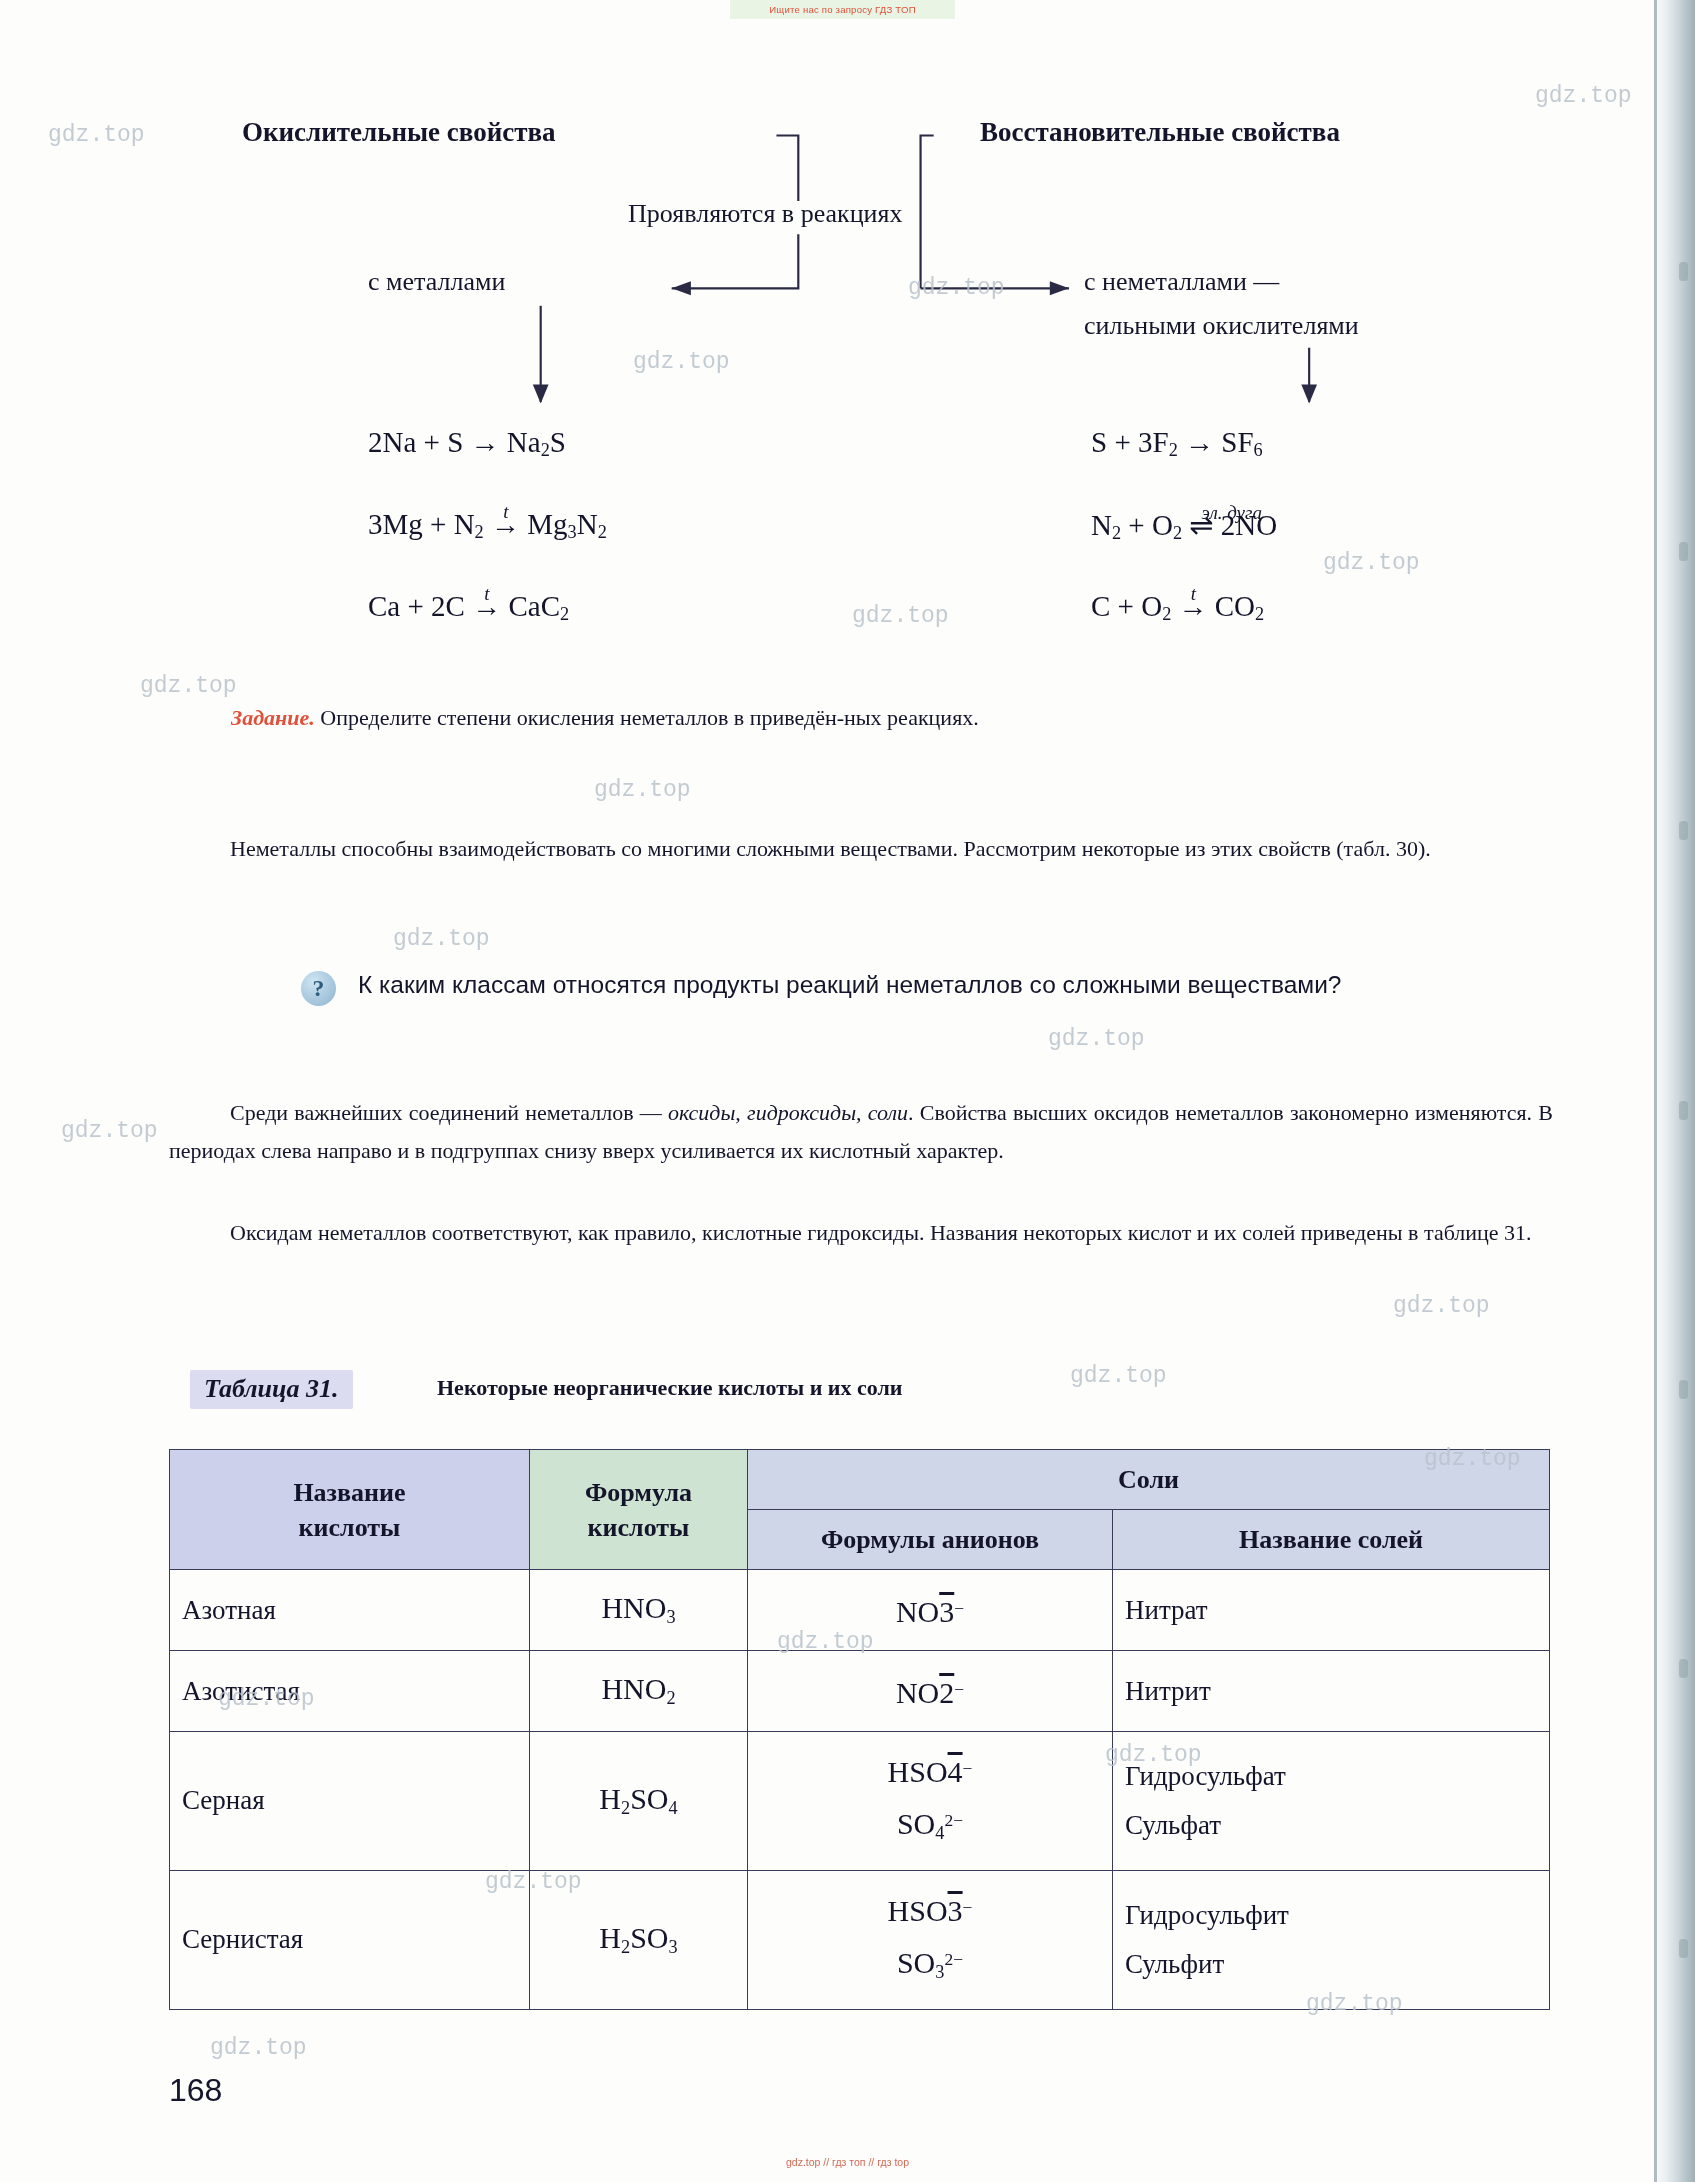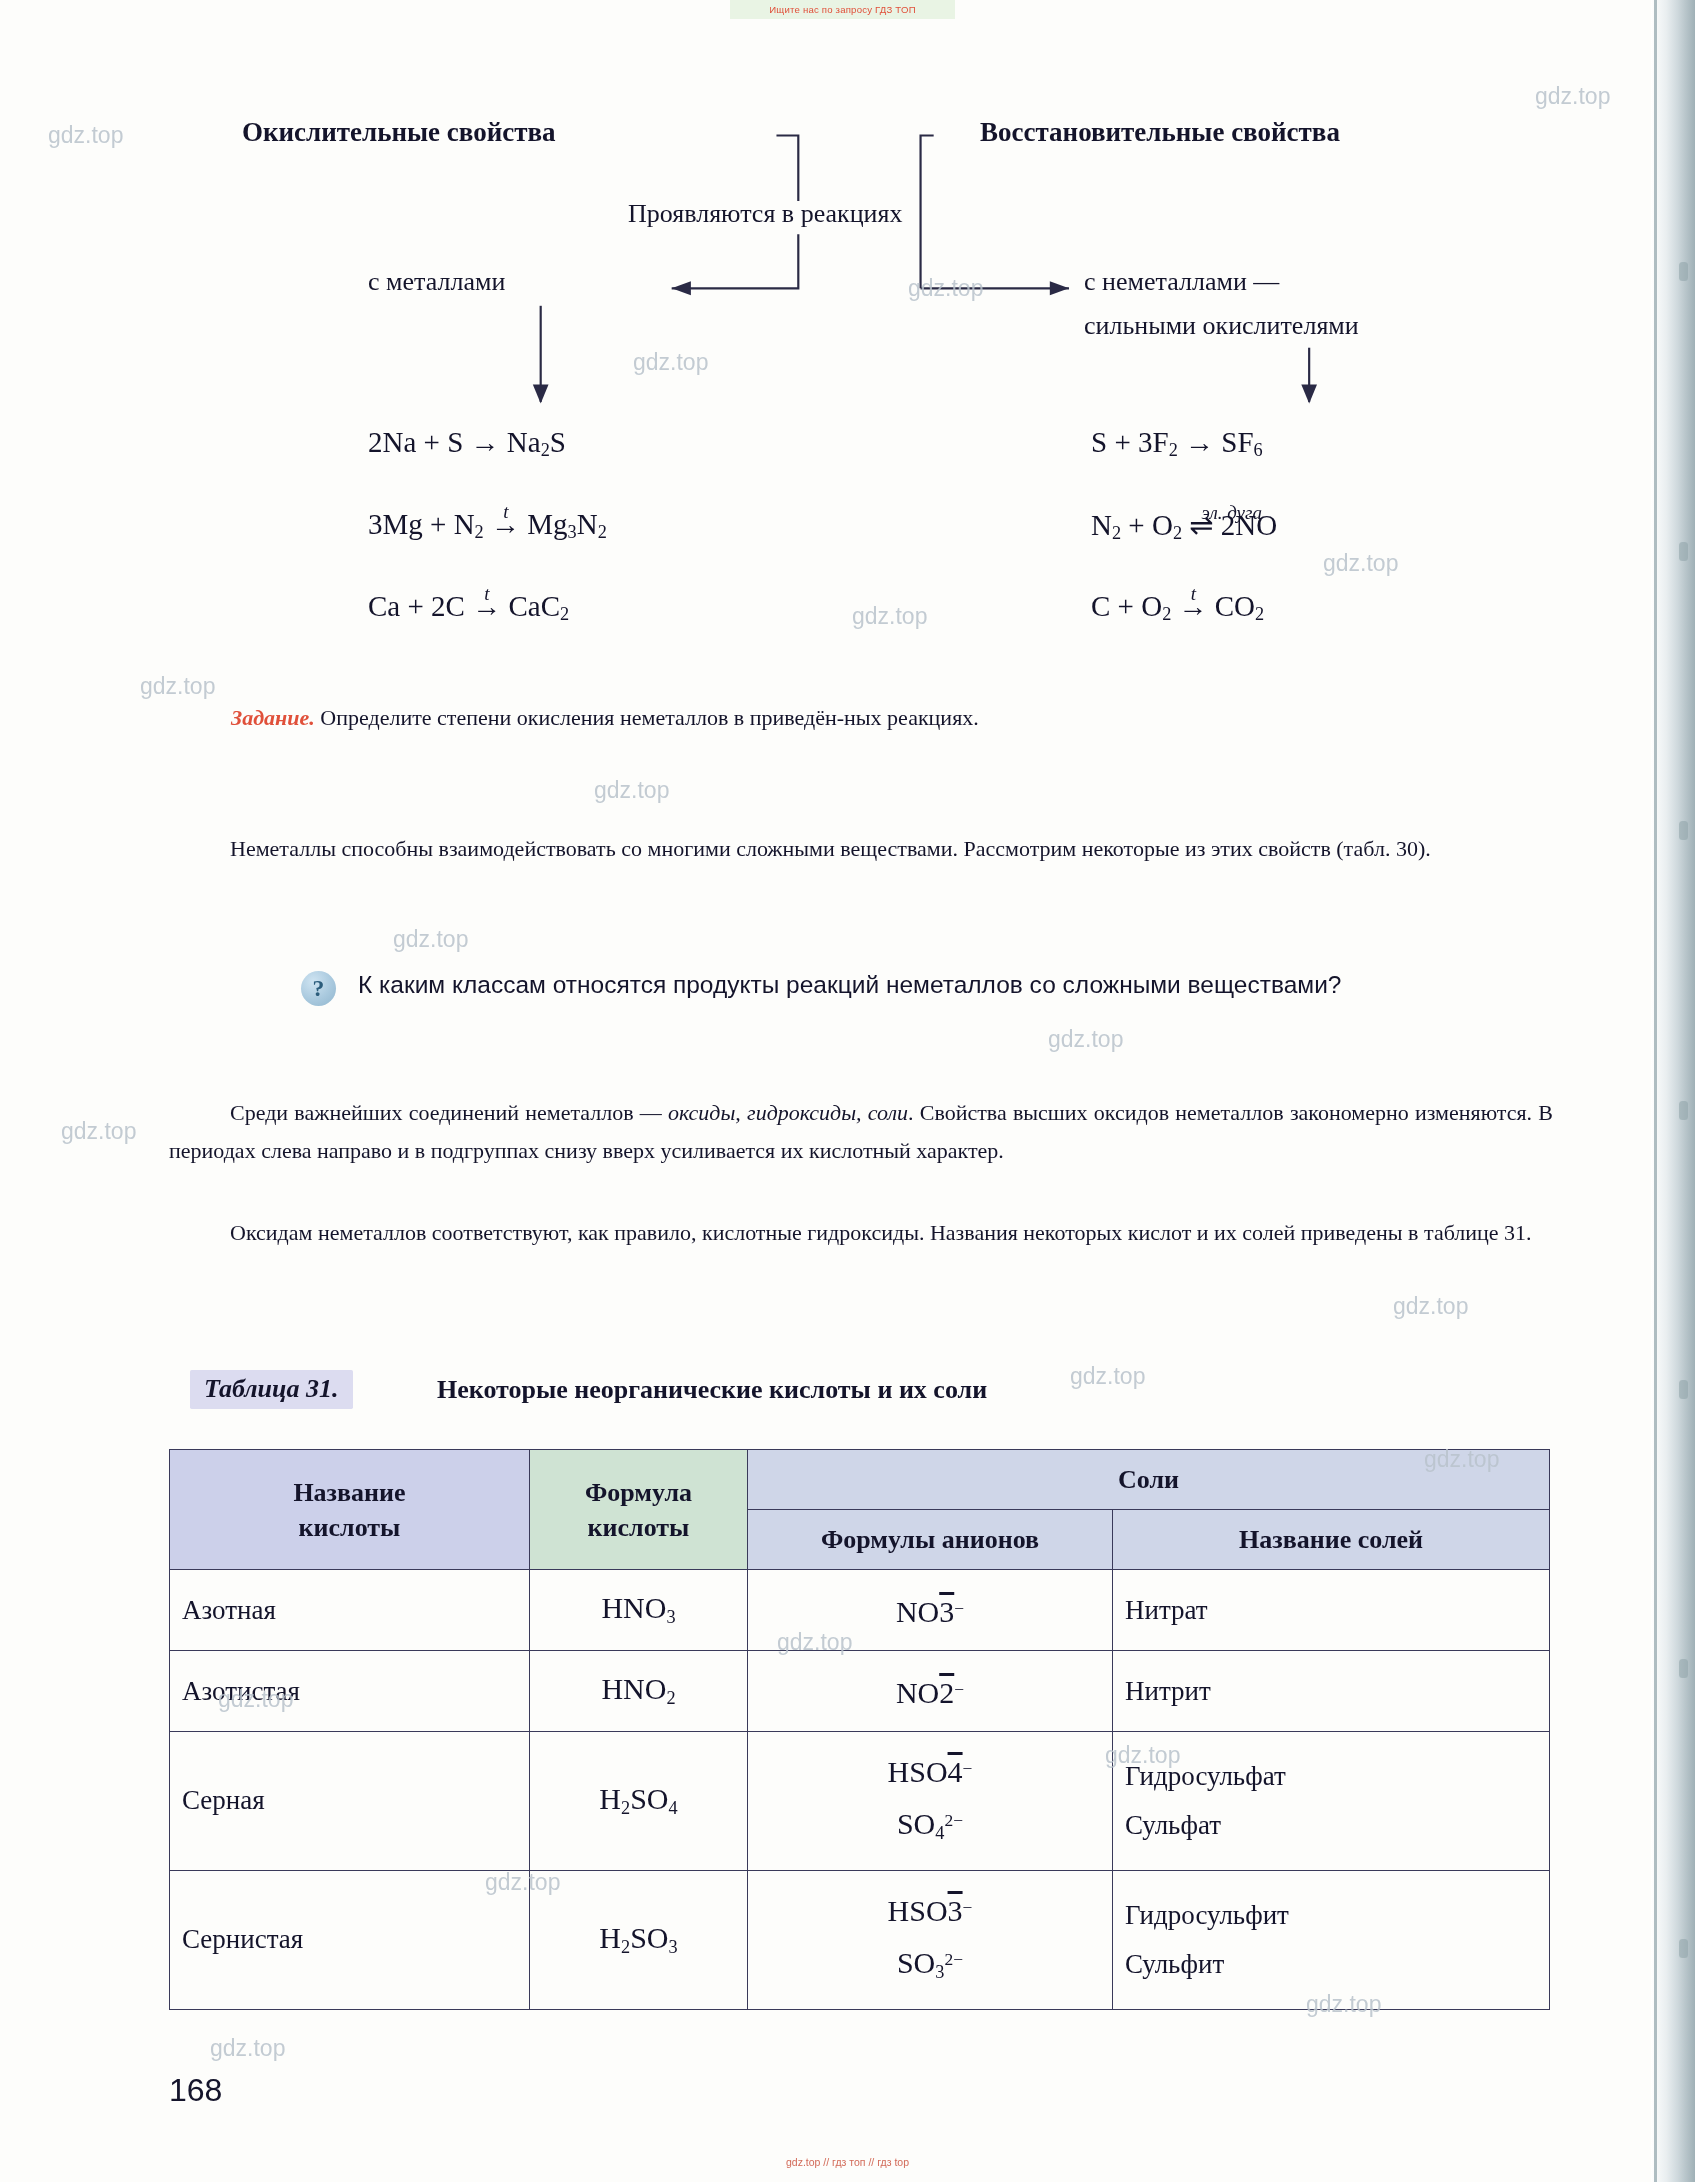--- a/index.html
+++ b/index.html
@@ -61,21 +61,21 @@
     width: 1695px;
     text-align: center;
     font-family: "Liberation Sans", sans-serif;
     font-size: 10.5px;
     color: #d26a58;
   }
 
   
   .wm {
     position: absolute;
-    font-family: Liberation Sans, sans-serif;
+    font-family: Liberation Mono, monospace;
     font-size: 23px;
     color: #b9c3cc;
     opacity: .85;
     white-space: nowrap;
     pointer-events: none;
     user-select: none;
   }
 
   
   .diagram { position: absolute; left: 8px; top: 0; width: 1592px; height: 664px; }
@@ -156,21 +156,21 @@
     font-style: italic;
     font-weight: bold;
     font-size: 26px;
     color: #14142b;
     border-radius: 1.7px;
   }
   .tbl-cap-text {
     position: absolute;
     font-family: "Liberation Serif", serif;
     font-weight: bold;
-    font-size: 26px;
+    font-size: 22px;
     color: #14142b;
     white-space: nowrap;
   }
 
   
   .tbl {
     position: absolute;
     left: 169px; top: 1449px;
     width: 1380px;
     border-collapse: collapse;

